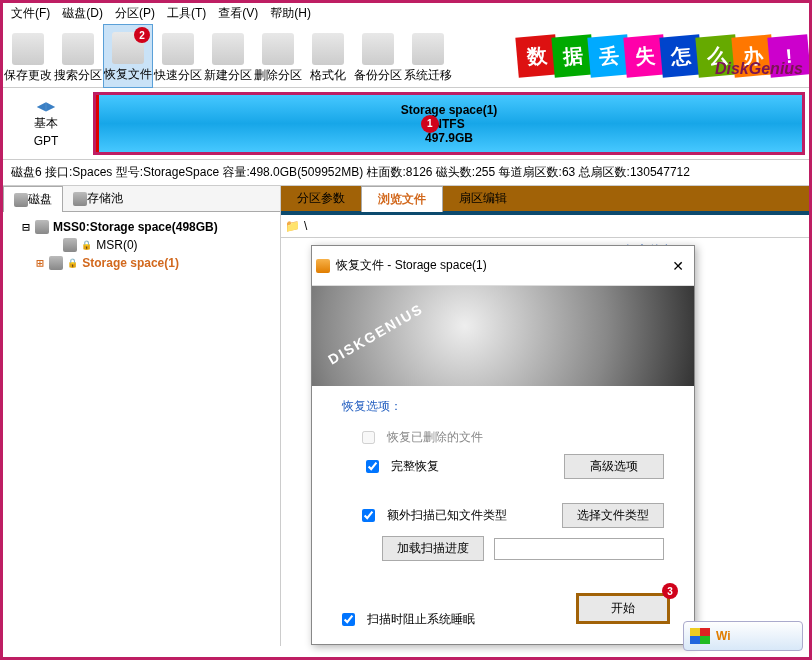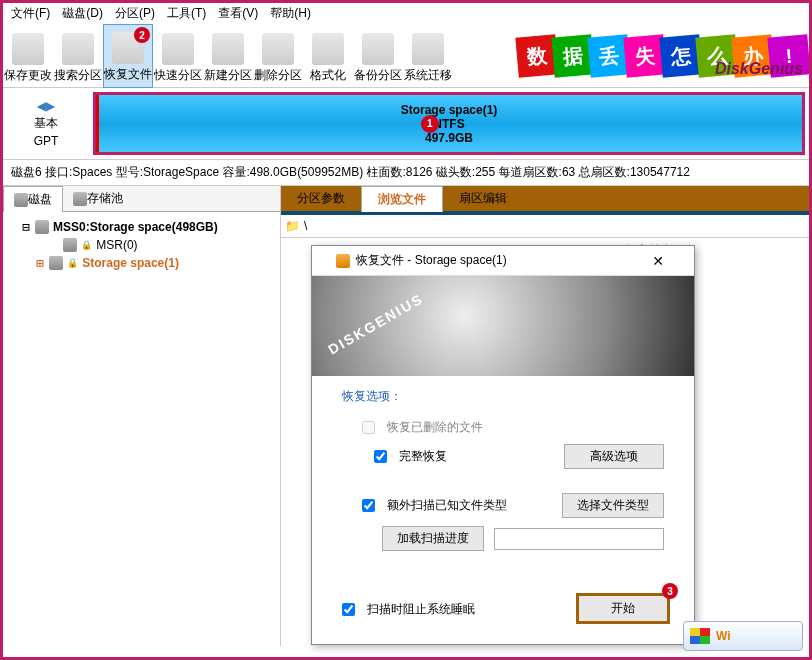--- a/index.html
+++ b/index.html
@@ -34,21 +34,21 @@
 .lock{color:#c99300}
 .right{flex:1;position:relative}
 .rtabs{display:flex;border-bottom:4px solid #0c4a6e;background:#a16207}
 .rtabs div{padding:4px 16px}
 .rtabs div.active{background:#fff;border:1px solid #aaa;border-bottom:0;margin-bottom:-1px;color:#d2691e;font-weight:bold}
 .path{padding:4px;border-bottom:1px solid #ccc;display:flex;align-items:center;gap:4px}
 .listhdr{position:absolute;right:10px;top:52px;width:174px}
 .listhdr .h{color:#2560c1;padding:4px 0;border-bottom:0}
 .listhdr .v{padding:2px 0}
 .dialog{position:absolute;left:308px;top:242px;width:384px;height:400px;background:#fff;border:1px solid #888;box-shadow:2px 2px 8px rgba(0,0,0,.3);z-index:10}
-.dlg-title{height:30px;background:#fff;display:flex;align-items:center;padding:0 24px;justify-content:space-between;border-bottom:1px solid #ddd}
+.dlg-title{height:40px;background:#fff;display:flex;align-items:center;padding:0 4px;justify-content:space-between;border-bottom:1px solid #ddd}
 .dlg-title .t{display:flex;align-items:center;gap:6px}
 .dlg-title .x{font-size:14px;cursor:pointer;padding:0 6px}
 .dlg-img{height:100px;background:radial-gradient(circle at 40% 40%,#eee 0,#bbb 30%,#888 60%,#333 100%);position:relative;overflow:hidden}
 .dlg-img::before{content:"DISKGENIUS";position:absolute;color:#fff;font-weight:bold;font-size:14px;left:10px;top:40px;transform:rotate(-30deg);letter-spacing:2px}
 .dlg-body{padding:12px 30px}
 .lbl{color:#2560c1;margin-bottom:14px}
 .row{display:flex;align-items:center;margin:8px 0;gap:10px}
 .chk{display:flex;align-items:center;gap:12px}
 .chk input{margin:0}
 .gray{color:#888}
@@ -201,21 +201,21 @@
   </div>
   <div class="dlg-img"></div>
   <div class="dlg-body">
     <div class="lbl">恢复选项：</div>
     <div class="row" style="margin-left:20px">
       <label class="chk gray">
           <input type="checkbox" disabled="" style="">
           <span>恢复已删除的文件</span>
         </label>
     </div>
-    <div class="row" style="margin-left:32px;justify-content:space-between">
+    <div class="row" style="margin-left:24px;justify-content:space-between">
       <label class="chk">
           <input type="checkbox" checked="" style="">
           <span>完整恢复</span>
         </label>
       <button class="btn">高级选项</button>
     </div>
     <div class="row" style="margin-left:20px;justify-content:space-between;margin-top:24px">
       <label class="chk">
           <input type="checkbox" checked="" style="">
           <span>额外扫描已知文件类型</span>

